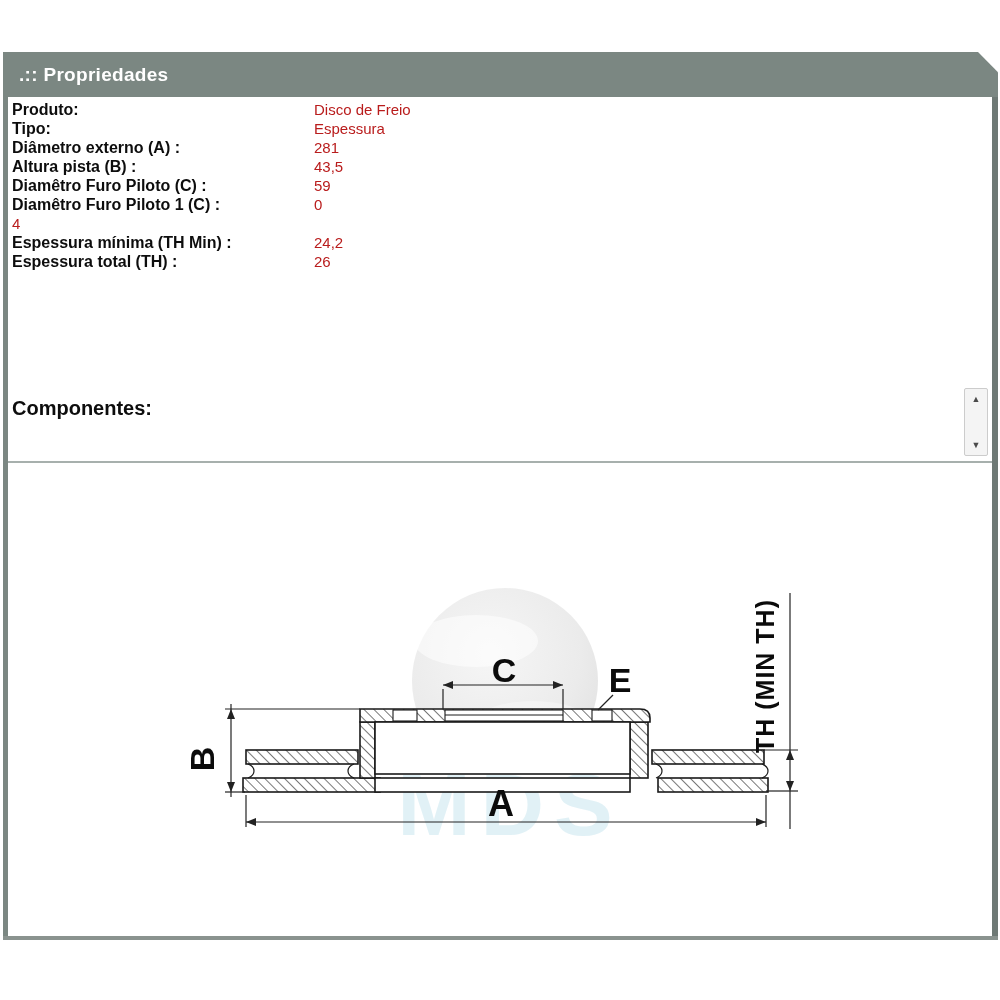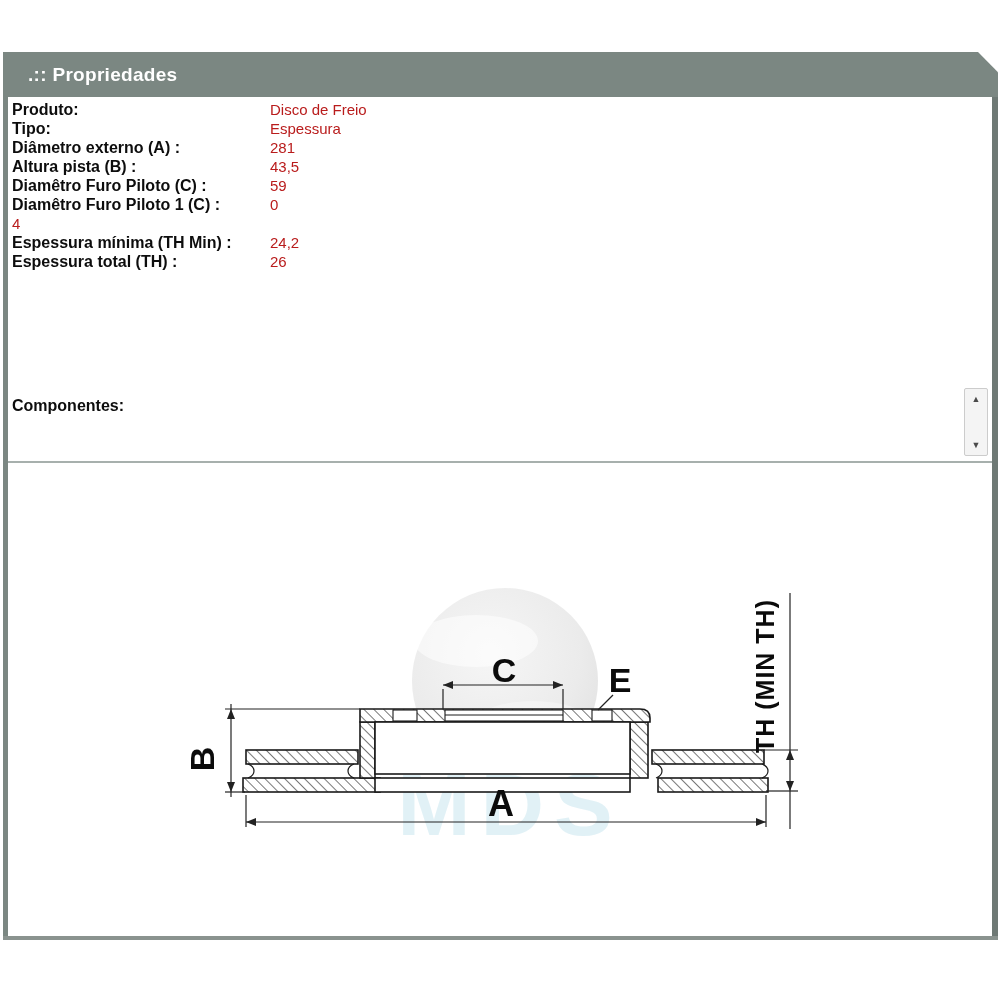--- a/index.html
+++ b/index.html
@@ -6,37 +6,37 @@
   html,body { background:#ffffff; }
   body { font-family:"Liberation Sans", sans-serif; }
   .stage {
     position:relative; width:1000px; height:1000px; background:#ffffff;
     overflow:hidden;
   }
   
   .titlebar {
     position:absolute; left:3px; top:52px; width:995px; height:45px;
     background:#7b8782; color:#ffffff;
-    font-size:19px; font-weight:bold; line-height:45px; padding-left:25px;
+    font-size:19px; font-weight:bold; line-height:45px; padding-left:16px;
     letter-spacing:0.3px;
     clip-path:polygon(0 0, calc(100% - 20px) 0, 100% 45%, 100% 100%, 0 100%);
   }
   .border-left  { position:absolute; left:3px;  top:97px;  width:5px;  height:843px; background:#7b8782; }
   .border-right { position:absolute; left:992px;top:97px;  width:6px;  height:843px; background:#6e7975; }
   .border-bottom{ position:absolute; left:3px;  top:936px; width:995px;height:4px;   background:#8a938f; }
   .content {
     position:absolute; left:8px; top:97px; width:984px; height:839px; background:#ffffff;
   }
   
   .props { position:absolute; left:4px; top:3px; width:700px; }
-  .prop-row { display:flex; height:19px; line-height:19px; }
+  .prop-row { display:flex; height:19px; line-height:19px;gap:44px; }
   .prop-label { width:258px; font-weight:bold; font-size:16px; color:#0d0d0d; white-space:nowrap; }
   .prop-value { font-size:15px; color:#b91c1c; white-space:nowrap; }
   .componentes {
-    position:absolute; left:4px; top:300px; font-weight:bold; font-size:16px; color:#0d0d0d;
+    position:absolute; left:4px; top:300px; font-weight:bold; font-size:20px; color:#0d0d0d;
   }
   
   .vscroll {
     position:absolute; left:956px; top:291px; width:24px; height:68px;
     background:#f4f4f4; border:1px solid #cccccc; border-radius:2px;
     display:flex; flex-direction:column; justify-content:space-between;
   }
   .vscroll .btn {
     height:20px; display:flex; align-items:center; justify-content:center;
     font-size:9px; color:#4a4a4a; cursor:default;

